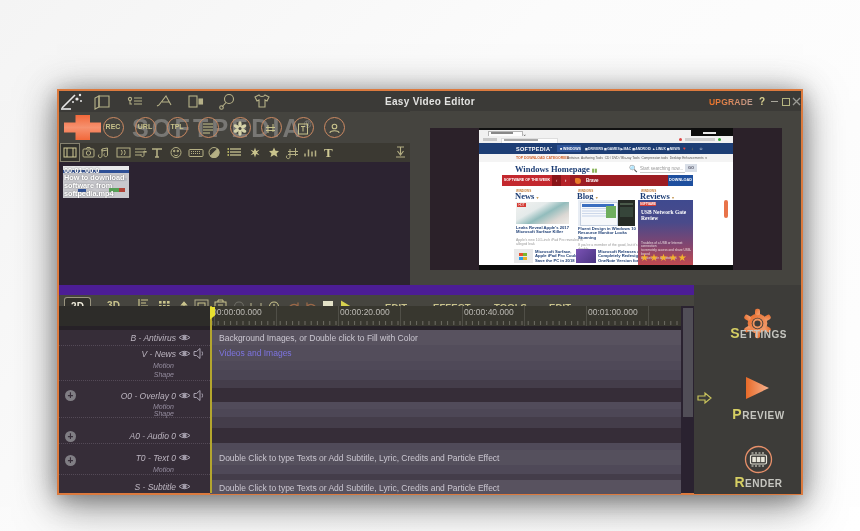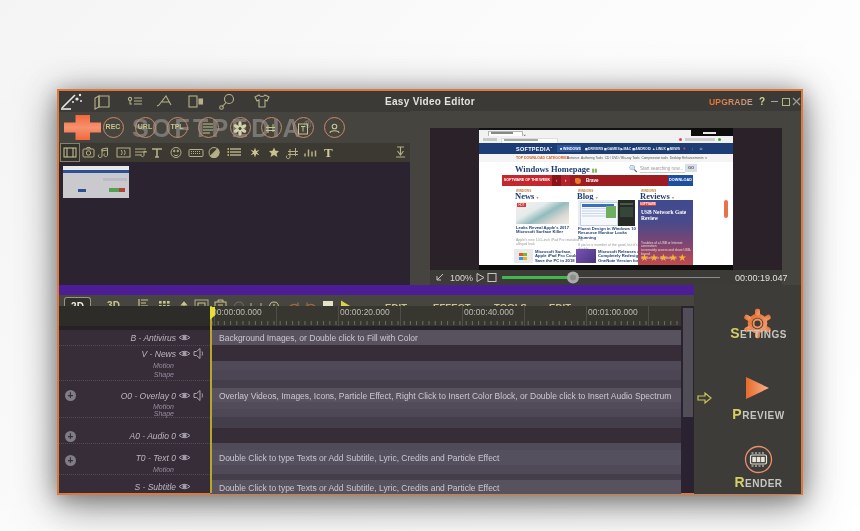--- a/index.html
+++ b/index.html
@@ -210,20 +210,21 @@
   </div>
   <div class="watermark">SOFTPEDIA<sup>®</sup></div>
   <div class="media">
     <div class="clip">
       <div style="position:absolute;left:0;top:0;width:66px;height:4px;background:#e8e8ea"></div>
       <div style="position:absolute;left:0;top:4px;width:66px;height:2.5px;background:#2d4f96"></div>
       <div style="position:absolute;left:15px;top:23px;width:8px;height:3px;background:#2d4f96"></div>
       <div style="position:absolute;left:46px;top:22px;width:10px;height:3.5px;background:#55a055"></div>
       <div style="position:absolute;left:56px;top:22px;width:6px;height:3.5px;background:#b04438"></div>
       <div style="position:absolute;left:40px;top:12px;width:24px;height:3px;background:#b9bcc4"></div>
+      <div class="txt">00:01:00.0<br>How to download<br>software from<br>softpedia.mp4</div>
     </div>
   </div>
   <div class="pv">
     <div class="videobox">
         <div class="shot" id="shot">
 
       <div class="abs" style="left:0;top:0;width:254px;height:8px;background:#f1f1f1">
         <div class="abs" style="left:0;top:0;width:254px;height:2px;background:#111"></div>
         <div class="abs" style="left:9px;top:2.5px;width:33px;height:5.5px;background:#fcfcfc;border:.5px solid #b5b5b5;border-bottom:none"></div>
         <div class="abs" style="left:12px;top:4px;width:22px;height:2px;background:#888"></div>
@@ -313,35 +314,20 @@
           <div class="abs" style="left:3px;top:9px;color:#fff;font-size:5.5px;font-weight:bold;line-height:6.5px;font-family:'Liberation Serif',serif">USB Network Gate<br>Review</div>
           <div class="abs" style="left:3px;top:42px;color:#e8d8dc;font-size:3.2px;line-height:3.8px">Troubles of a USB or Internet connection<br>to remotely access and share USB-based<br>devices over all networks</div>
           <div class="abs" style="left:2px;top:52.5px;color:#f2b32d;font-size:10px;letter-spacing:.5px">★★★★★</div>
         </div>
         <div class="abs" style="left:245px;top:38px;width:4px;height:18px;background:#e8734a;border-radius:2px"></div>
       </div>
 
       <div class="abs" style="left:0;top:136.5px;width:254px;height:5.5px;background:#0b0b0b"></div>
     </div>
       </div>
-    <div class="pvctl" id="pvctl">
-      <svg width="371" height="15" style="position:absolute;left:0;top:0">
-        <g stroke="#c6c6c0" stroke-width="1" fill="none">
-          <path d="M13 4 L7 10 M7 10 h4 M7 10 v-4"></path>
-        </g>
-        <text x="20" y="11" font-size="9" fill="#d8d8d2" font-family="Liberation Sans,sans-serif">100%</text>
-        <path d="M47 3.5 L47 11.5 L54 7.5 Z" stroke="#c6c6c0" fill="none"></path>
-        <rect x="58" y="3.5" width="8" height="8" stroke="#c6c6c0" fill="none"></rect>
-        <line x1="72" y1="7.5" x2="143" y2="7.5" stroke="#3fb84a" stroke-width="3"></line>
-        <line x1="143" y1="7.5" x2="290" y2="7.5" stroke="#8c8c88" stroke-width="1.2"></line>
-        <circle cx="143" cy="7.5" r="6" fill="#a9aca9"></circle>
-        <circle cx="143" cy="7.5" r="3" fill="#8a8f8a"></circle>
-        <text x="305" y="11" font-size="9" fill="#e0e0da" font-family="Liberation Sans,sans-serif">00:00:19.047</text>
-      </svg>
-    </div>
   </div>
   <div class="tltb">
     <div class="abs" style="left:5px;top:2px;width:27px;height:19px;background:#32312c;border:1px solid #9a9580;border-bottom:none;border-radius:3px 3px 0 0;box-sizing:border-box;color:#eeeadb;font-size:10px;font-weight:bold;text-align:center;line-height:17px">2D</div>
     <div class="abs" style="left:41px;top:2px;width:27px;height:19px;color:#c9c38c;font-size:10px;font-weight:bold;text-align:center;line-height:17px">3D</div>
     <svg width="300" height="21" style="position:absolute;left:0;top:0">
       <g stroke="#c9c38c" stroke-width="1.2" fill="none">
         <path d="M80 4 v13 M82 5 h7 M82 8 h5 M82 11 h7"></path>
       </g>
       <g fill="#c9c38c">
         <rect x="100" y="6" width="2.6" height="2.6"></rect>
@@ -407,26 +393,26 @@
         <path id="ticks" d="M153.0 15 V19 M159.2 15 V19 M165.4 15 V19 M171.6 15 V19 M177.8 15 V19 M184.0 15 V19 M190.2 15 V19 M196.4 15 V19 M202.6 15 V19 M208.8 15 V19 M215.0 15 V19 M221.2 15 V19 M227.4 15 V19 M233.6 15 V19 M239.8 15 V19 M246.0 15 V19 M252.2 15 V19 M258.4 15 V19 M264.6 15 V19 M270.8 15 V19 M277.0 15 V19 M283.2 15 V19 M289.4 15 V19 M295.6 15 V19 M301.8 15 V19 M308.0 15 V19 M314.2 15 V19 M320.4 15 V19 M326.6 15 V19 M332.8 15 V19 M339.0 15 V19 M345.2 15 V19 M351.4 15 V19 M357.6 15 V19 M363.8 15 V19 M370.0 15 V19 M376.2 15 V19 M382.4 15 V19 M388.6 15 V19 M394.8 15 V19 M401.0 15 V19 M407.2 15 V19 M413.4 15 V19 M419.6 15 V19 M425.8 15 V19 M432.0 15 V19 M438.2 15 V19 M444.4 15 V19 M450.6 15 V19 M456.8 15 V19 M463.0 15 V19 M469.2 15 V19 M475.4 15 V19 M481.6 15 V19 M487.8 15 V19 M494.0 15 V19 M500.2 15 V19 M506.4 15 V19 M512.6 15 V19 M518.8 15 V19 M525.0 15 V19 M531.2 15 V19 M537.4 15 V19 M543.6 15 V19 M549.8 15 V19 M556.0 15 V19 M562.2 15 V19 M568.4 15 V19 M574.6 15 V19 M580.8 15 V19 M587.0 15 V19 M593.2 15 V19 M599.4 15 V19 M605.6 15 V19 M611.8 15 V19 M618.0 15 V19"></path>
       </g>
     </svg>
     <div class="abs" style="left:0;top:20px;width:635px;height:4px;background:#262127"></div>
   </div>
   <div class="tracks" id="tracks">
 
     <div class="row" style="top:0;height:15px;background:#58525f">
         <div class="hint">Background Images, or Double click to Fill with Color</div>
       </div>
+    <div class="row" style="top:15px;height:16px;background:#534d5b">
+        <div class="hint" style="color:#7d74e0">Videos and Images</div>
+      </div>
     <div class="row" style="top:31px;height:9px;background:#4f4958"></div>
     <div class="row" style="top:40px;height:10px;background:#4b4554"></div>
     <div class="row" style="top:50px;height:8px;background:#443d4a"></div>
-    <div class="row" style="top:58px;height:14px;background:#58525f">
-        <div class="hint">Overlay Videos, Images, Icons, Particle Effect, Right Click to Insert Color Block, or Double click to Insert Audio Spectrum</div>
-      </div>
     <div class="row" style="top:72px;height:7px;background:#514b5a"></div>
     <div class="row" style="top:79px;height:8px;background:#4d4756"></div>
     <div class="row" style="top:87px;height:11px;background:#443d4a"></div>
     <div class="row" style="top:113px;height:7px;background:#504a59"></div>
     <div class="row" style="top:120px;height:15px;background:#55505d">
         <div class="hint">Double Click to type Texts or Add Subtitle, Lyric, Credits and Particle Effect</div>
       </div>
     <div class="row" style="top:135px;height:9px;background:#4f4958"></div>
     <div class="row" style="top:144px;height:6px;background:#443d4a"></div>
     <div class="row" style="top:150px;height:14px;background:#58525f">

